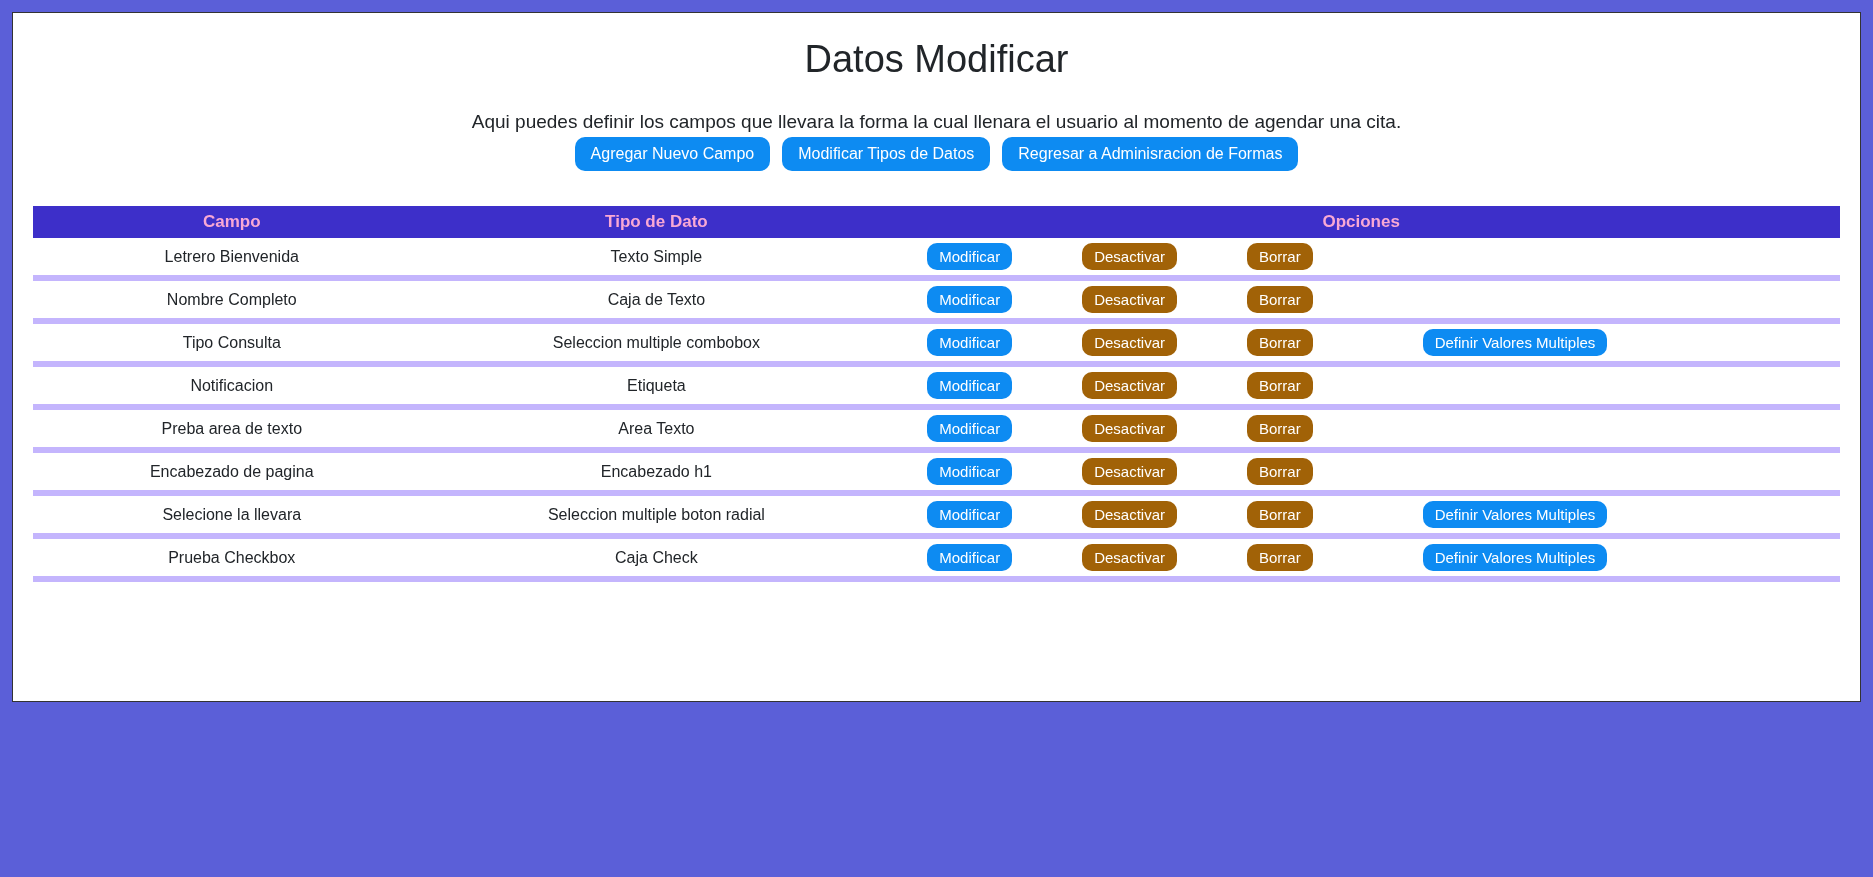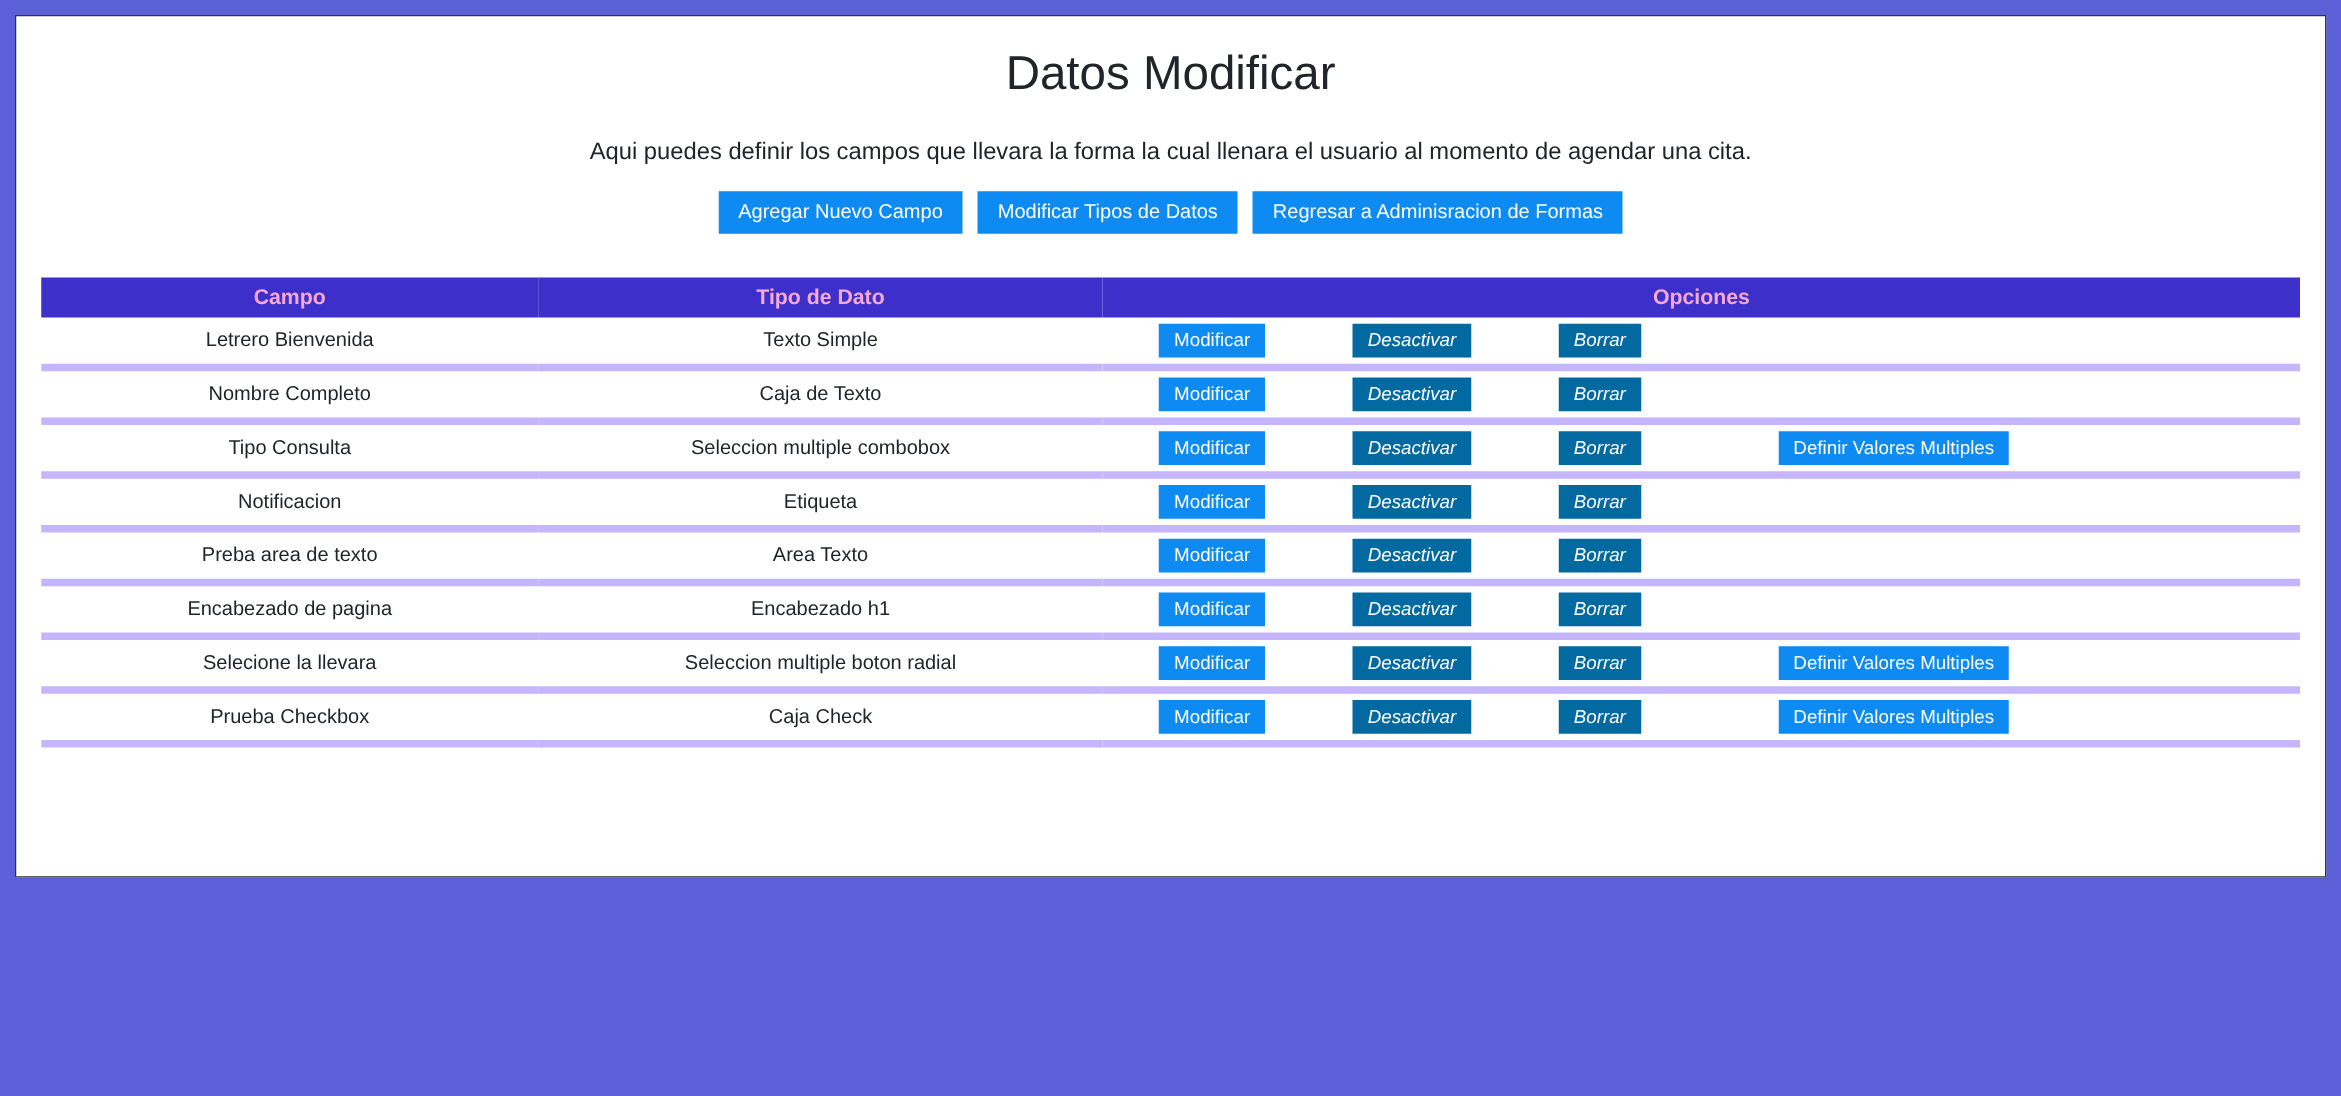--- a/index.html
+++ b/index.html
@@ -31,45 +31,44 @@
     }
     .title-line2 {
       font-size: 38px;
       font-weight: 400;
       color: #212529;
       margin-bottom: 30px;
     }
     .description {
       font-size: 19px;
       color: #212529;
-      margin-bottom: 20px;
+      margin-bottom: 4px;
       font-weight: 400;
     }
     .top-buttons {
       display: flex;
       justify-content: center;
       gap: 12px;
       margin-bottom: 35px;
     }
     .btn {
       padding: 8px 16px;
       border: none;
-      border-radius: 0;
+      border-radius: 10px;
       font-size: 16px;
       cursor: pointer;
       font-family: inherit;
     }
     .btn-primary {
       background-color: #0d8bf2;
       color: #ffffff;
     }
     .btn-danger {
-      background-color: #0369a1;
+      background-color: #a16207;
       color: #ffffff;
-      font-style: italic;
     }
     table {
       width: 100%;
       border-collapse: collapse;
     }
     thead tr {
       background-color: #3d2fc9;
     }
     thead th {
       color: #f9a8d4;

